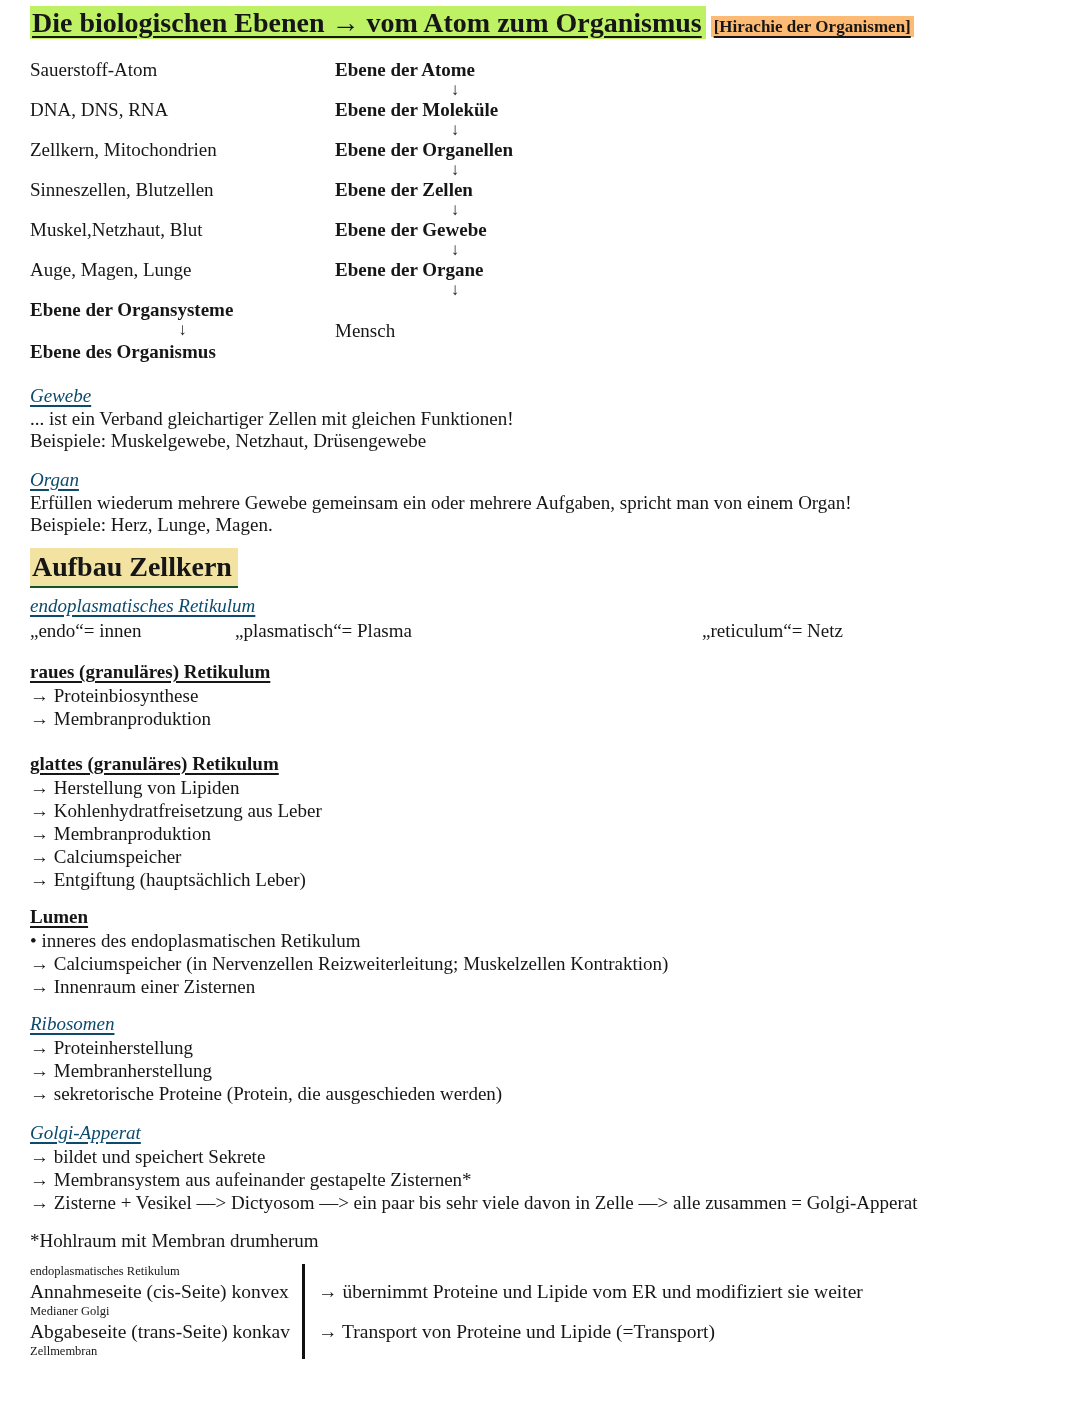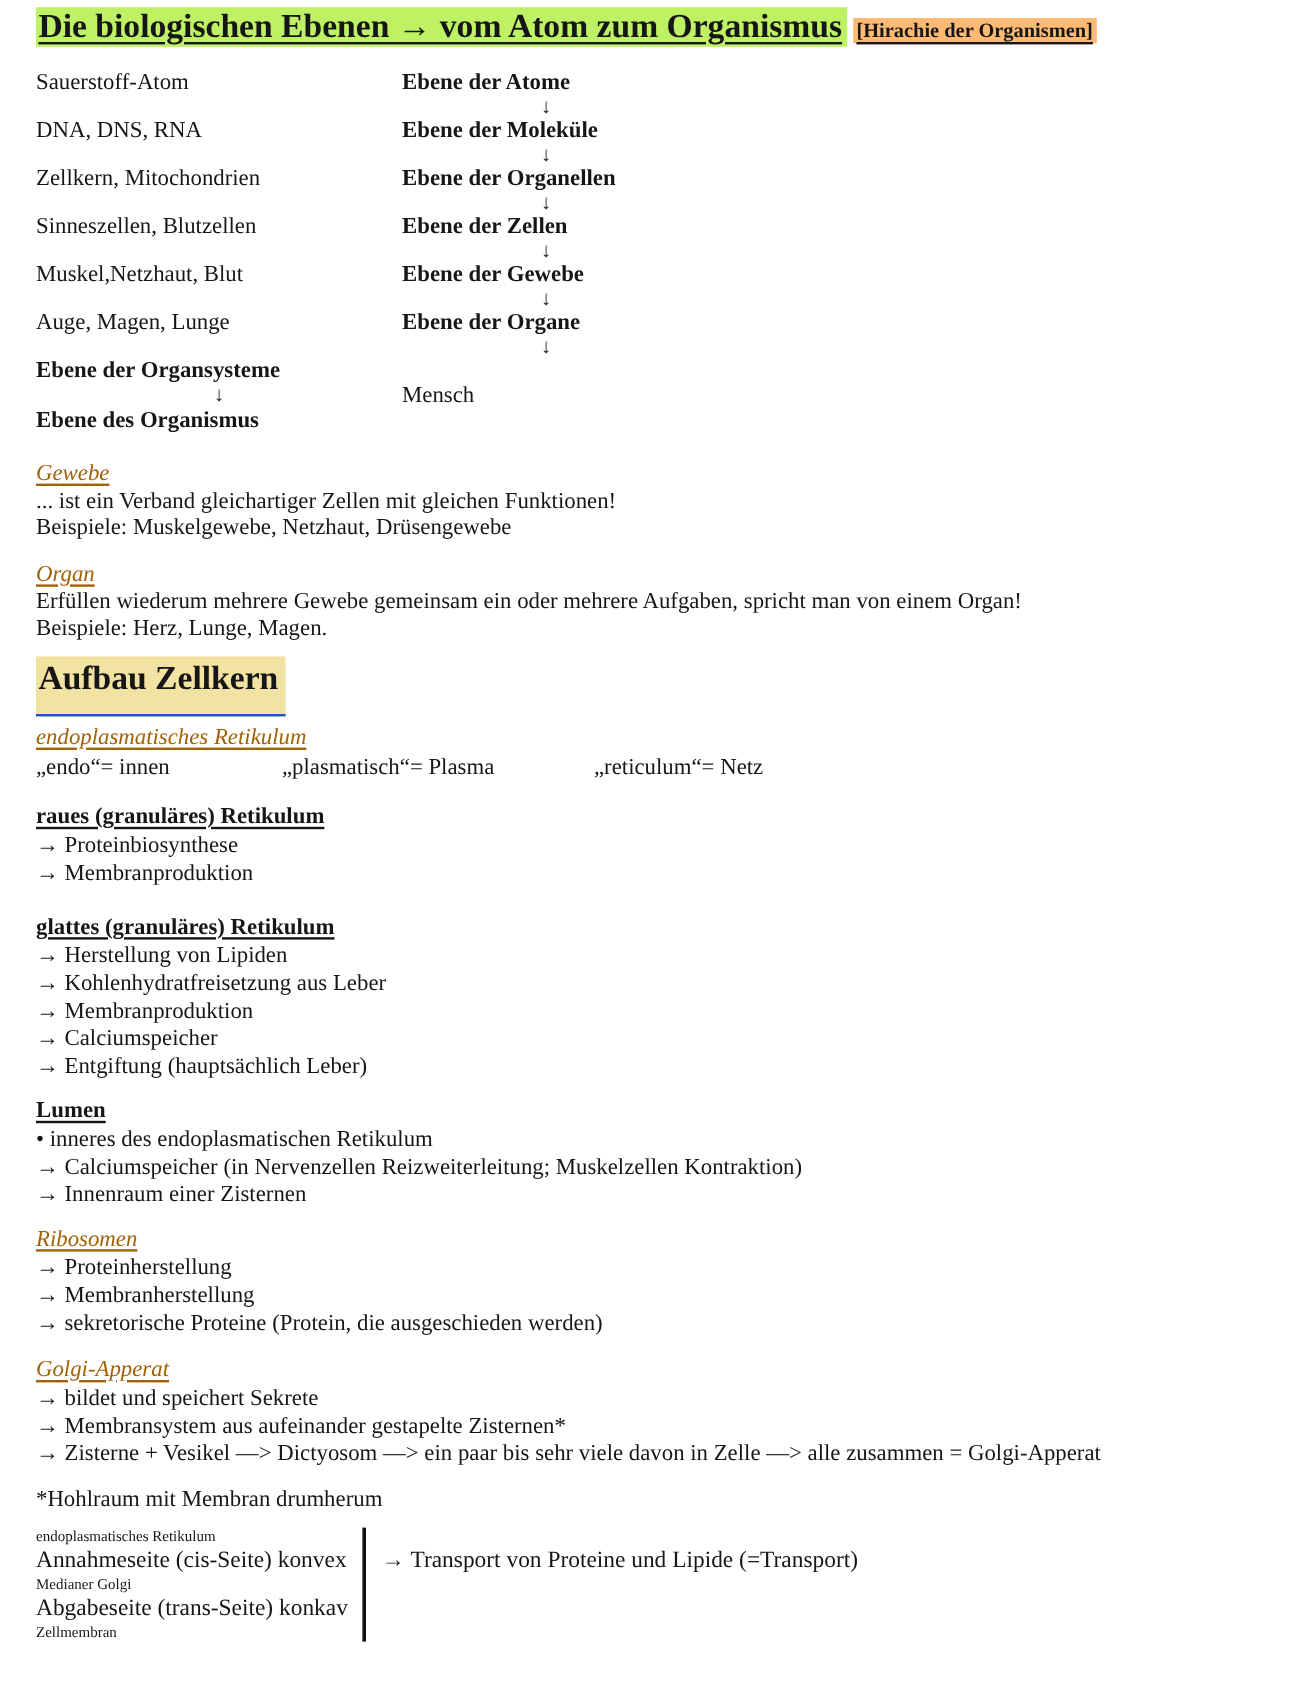--- a/index.html
+++ b/index.html
@@ -26,48 +26,48 @@
   .title-note { background:#fdba74; font-size:17px; margin-left:5px; padding:1px 3px; }
 
   
   .hierarchy { display:grid; grid-template-columns:305px 240px; margin-top:14px; }
   .h-ex    { font-size:19px; line-height:21px; }
   .h-lvl   { font-size:19px; font-weight:bold; line-height:21px; text-align:left; }
   .h-arrow { text-align:center; font-size:17px; line-height:19px; }
 
   
   .sec-green {
-    color:#a16207; font-style:italic; font-size:19px; line-height:24px;
+    color:#0c4a6e; font-style:italic; font-size:19px; line-height:24px;
     text-decoration:underline; text-decoration-thickness:1.5px; text-underline-offset:3px;
     width:fit-content;
   }
   .sec-bold {
     font-size:19px; font-weight:bold; line-height:24px;
     text-decoration:underline; text-decoration-thickness:2px; text-underline-offset:3px;
     width:fit-content;
   }
   .big-heading { margin-top:12px; font-size:28px; line-height:35px; }
   .big-heading span {
-    background:#f3e3a3; display:inline-block; padding:1px 6px 12px 2px;
-    border-bottom:2px solid #1d4ed8;
+    background:#f3e3a3; display:inline-block; padding:1px 6px 2px 2px;
+    border-bottom:2px solid #14532d;
   }
   .body-line { font-size:19px; line-height:22px; }
   .li { font-size:19px; line-height:23px; }
 
   .mt22 { margin-top:22px; }
   .mt18 { margin-top:18px; }
   .mt16 { margin-top:16px; }
   .mt14 { margin-top:14px;text-align:center; }
   .mt6  { margin-top:6px; }
 
   
   .defs { display:flex; font-size:19px; line-height:22px; margin-top:2px; }
   .defs .d1 { width:205px; }
   .defs .d2 { width:260px; }
-  .defs .d3 { flex:1; }
+  .defs .d3 { flex:1;text-align:center; }
 
   
   .golgi-table { display:flex; margin-top:12px; align-items:stretch; }
   .gt-left { width:272px; }
   .gt-small { font-size:12.5px; line-height:15px; }
   .gt-big   { font-size:19.5px; line-height:25px; }
   .gt-divider { width:3px; background:#111111; }
   .gt-right { padding-left:13px; font-size:19.5px; }
   .gt-right .gt-row { line-height:25px; margin-top:15px; }
 </style>
@@ -165,17 +165,18 @@
   <div class="golgi-table">
     <div class="gt-left">
       <div class="gt-small">endoplasmatisches Retikulum</div>
       <div class="gt-big">Annahmeseite (cis-Seite) konvex</div>
       <div class="gt-small">Medianer Golgi</div>
       <div class="gt-big">Abgabeseite (trans-Seite) konkav</div>
       <div class="gt-small">Zellmembran</div>
     </div>
     <div class="gt-divider"></div>
     <div class="gt-right">
+      <div class="gt-row">→ übernimmt Proteine und Lipide vom ER und modifiziert sie weiter</div>
       <div class="gt-row">→ Transport von Proteine und Lipide (=Transport)</div>
     </div>
   </div>
 
 </div>
 
 </body></html>

